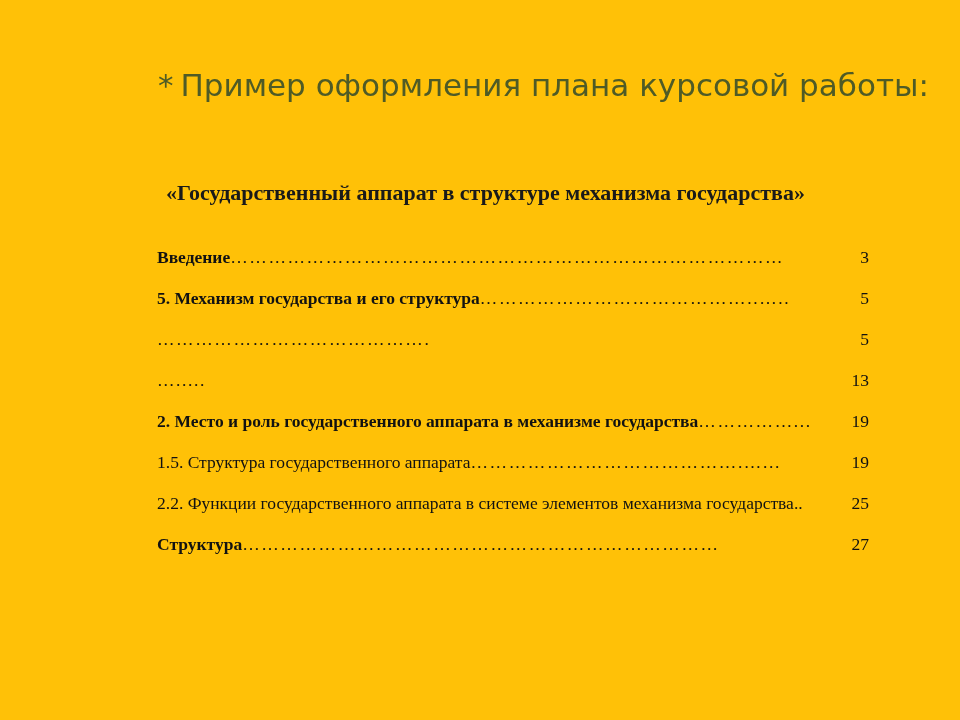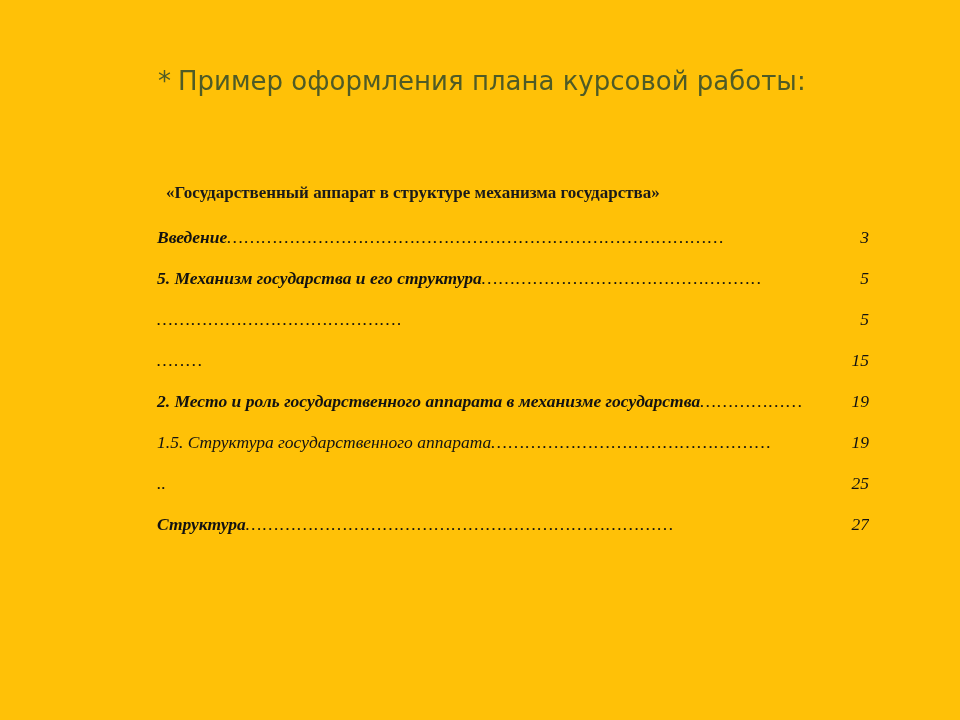--- a/index.html
+++ b/index.html
@@ -22,21 +22,21 @@
     box-sizing: border-box;
   }
 
   
   #slide-title {
     position: absolute;
     left: 158px;
     top: 44px;
     width: 760px;
     font-family: "DejaVu Sans", "Liberation Sans", sans-serif;
-    font-size: 26px;
+    font-size: 31px;
     line-height: 40px;
     font-weight: 400;
     color: #4F5B26;
     letter-spacing: 0px;
     white-space: nowrap;
   }
   #slide-title .bullet-star {
     font-family: "DejaVu Sans", "Liberation Sans", sans-serif;
     margin-right: 7px;
   }
@@ -44,41 +44,40 @@
   
   #content-body {
     position: absolute;
     left: 152px;
     top: 180px;
     width: 712px;
   }
 
   #work-title {
     font-family: "Liberation Serif", "DejaVu Serif", serif;
-    font-size: 17px;
+    font-size: 22px;
     font-weight: bold;
     color: #1a1a1a;
     padding-left: 14px;
     line-height: 26px;
-    margin-bottom: 20px;
+    margin-bottom: 40px;
     white-space: nowrap;
   }
 
   
   .toc-line {
     display: flex;
     align-items: flex-end;
     width: 100%;
     font-size: 17.5px;
     line-height: 22px;
     color: #121212;
     margin-bottom: 19px;
     padding-left: 5px;
     overflow: hidden;
-    font-style: italic;
   }
   .toc-line.bold .toc-label {
     font-weight: bold;
   }
   .toc-label {
     flex: 0 0 auto;
     white-space: nowrap;
   }
   .toc-leader {
     flex: 1 1 auto;
@@ -133,33 +132,34 @@
           <span class="toc-label">5. Механизм государства и его структура</span>
           <span class="toc-leader">……………………………………..…..</span>
           <span class="toc-page">5</span>
         </div>
         <div class="toc-line">
           <span class="toc-leader">…………………………………….</span>
           <span class="toc-page">5</span>
         </div>
         <div class="toc-line">
           <span class="toc-leader">….....</span>
-          <span class="toc-page">15</span>
+          <span class="toc-page">13</span>
         </div>
         <div class="toc-line bold">
           <span class="toc-label">2. Место и роль государственного аппарата в механизме государства</span>
           <span class="toc-leader">……………...</span>
           <span class="toc-page">19</span>
         </div>
         <div class="toc-line">
           <span class="toc-label">1.5. Структура государственного аппарата</span>
           <span class="toc-leader">…………………………………….…...</span>
           <span class="toc-page">19</span>
         </div>
         <div class="toc-line">
+          <span class="toc-label">2.2. Функции государственного аппарата в системе элементов механизма государства</span>
           <span class="toc-leader none">..</span>
           <span class="toc-page">25</span>
         </div>
         <div class="toc-line bold">
           <span class="toc-label">Структура</span>
           <span class="toc-leader">…………………………………………………………………</span>
           <span class="toc-page">27</span>
         </div>
       </div>
 

